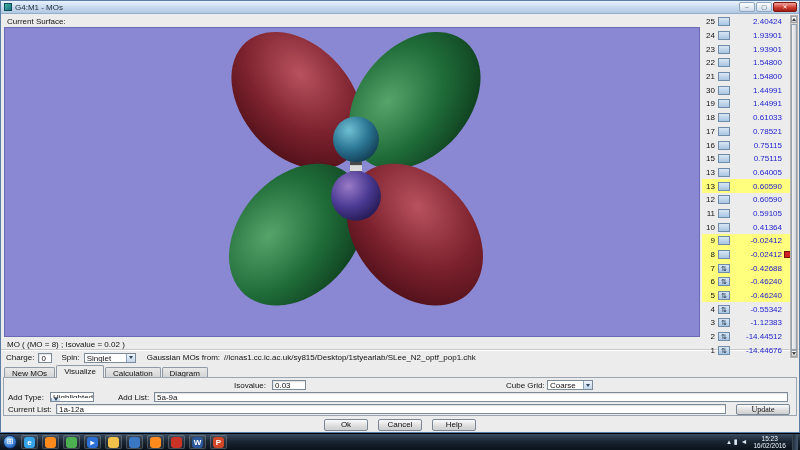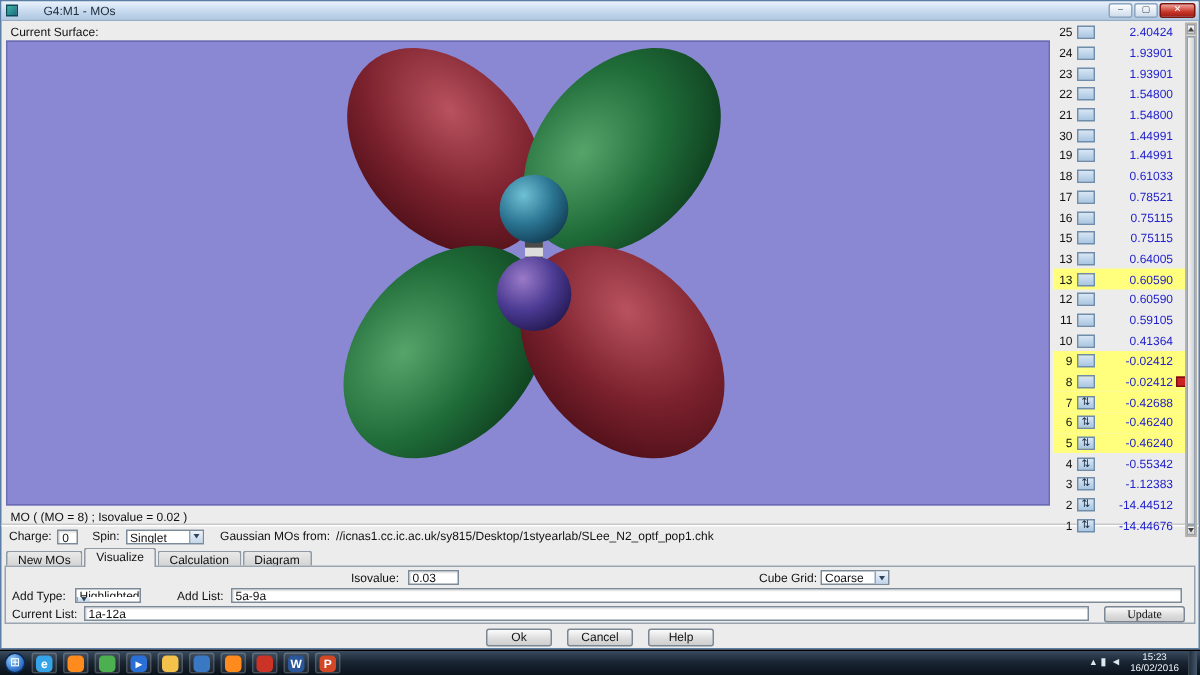--- a/index.html
+++ b/index.html
@@ -6,21 +6,21 @@
   html,body { width:800px; height:450px; overflow:hidden; background:#000;
               font-family:"Liberation Sans", sans-serif; }
   .screen { position:relative; width:800px; height:450px; background:#ececec; }
 
   
   .window { position:absolute; left:0; top:0; right:0; bottom:17px;
             background:#ececec; border:1px solid #5a7ea6; }
   .titlebar { position:absolute; left:0; top:0; right:0; height:13px;
               background:linear-gradient(#e9f2fb,#c6d9ee 55%,#b0c9e2);
               border-bottom:1px solid #93aec9; display:flex; align-items:center;
-              padding-left:3px; gap:17px; }
+              padding-left:3px; gap:3px; }
   .win-icon { width:8px; height:8px; background:linear-gradient(135deg,#3fb5a0,#1b6e85);
               border:1px solid #0d4a5a; }
   .title-text { font-size:8px; color:#1d2a38; }
   .win-btns { position:absolute; right:2px; top:1px; display:flex; gap:1px; }
   .win-btn { width:16px; height:10px; font-size:6px; line-height:9px; text-align:center;
              color:#3a4a5a; background:linear-gradient(#fdfefe,#cfdceb);
              border:1px solid #8ea6bf; border-radius:2px; }
   .win-btn.close { width:24px; background:linear-gradient(#f2a39b,#c8372a 60%,#a01d12);
                    color:#fff; border-color:#7e150c; }
 

